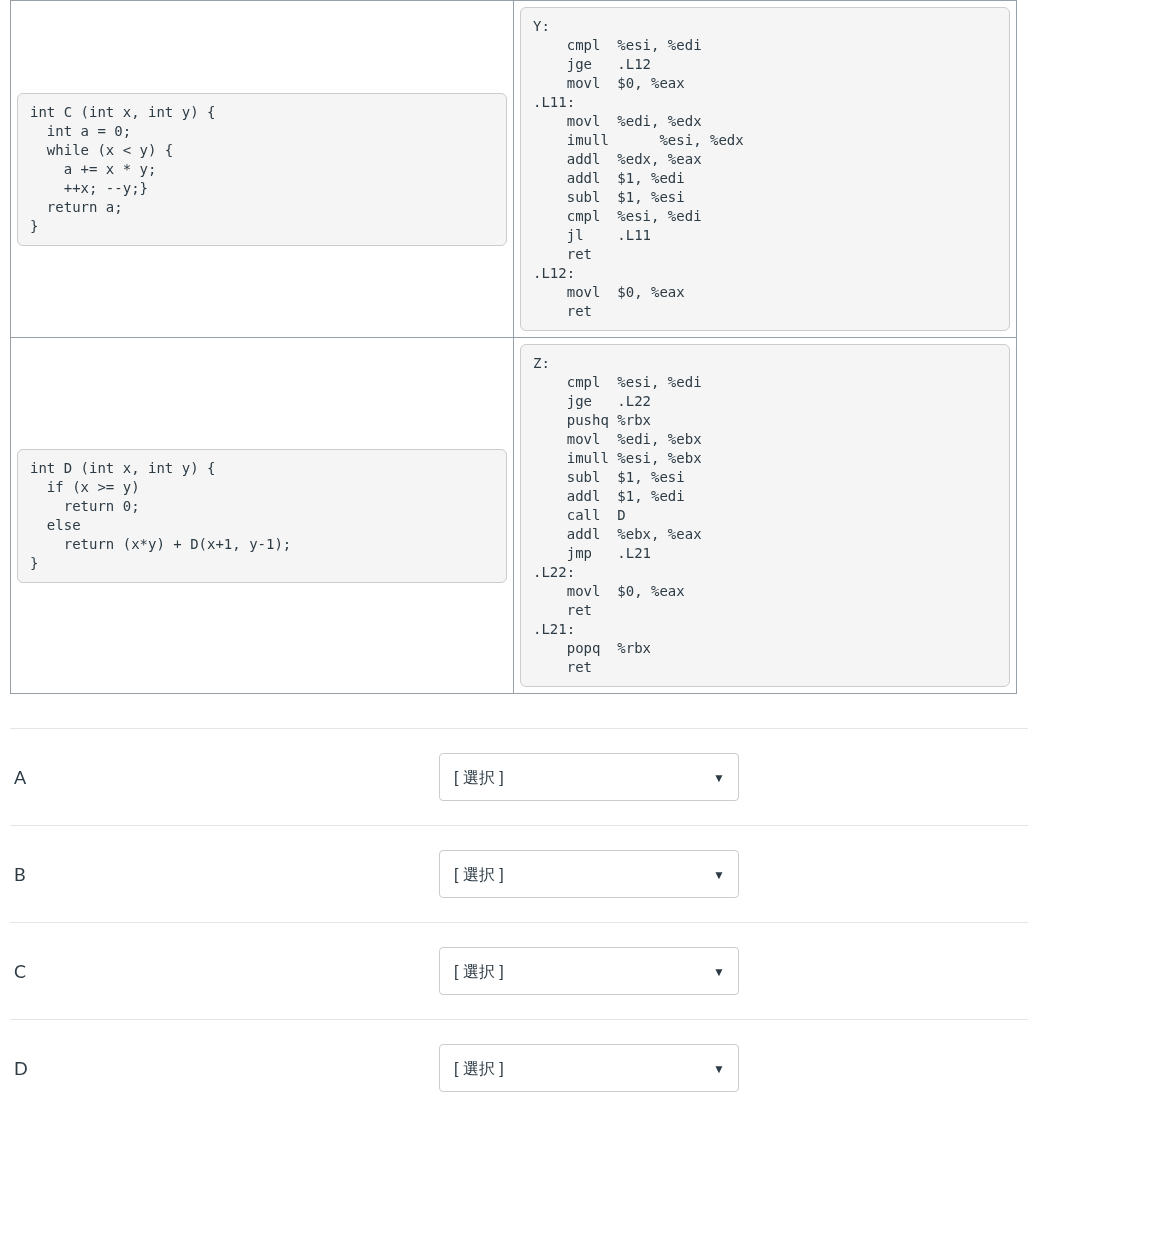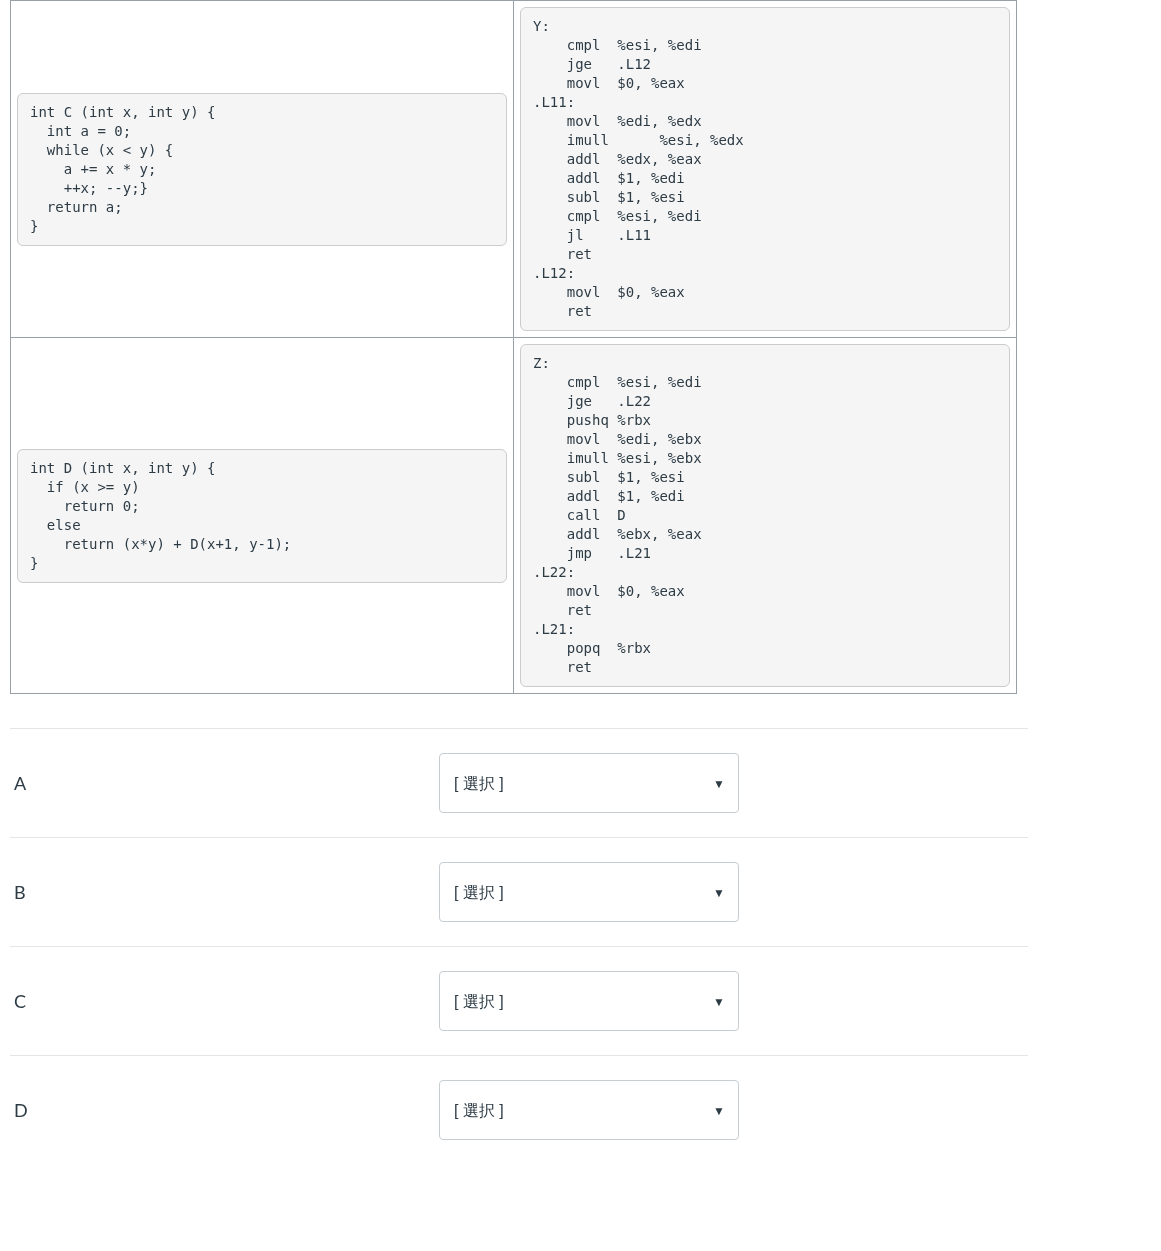--- a/index.html
+++ b/index.html
@@ -55,21 +55,21 @@
     width: 405px;
     font-size: 18px;
     color: #2d3b45;
   }
   .select-wrap {
     position: relative;
     width: 300px;
   }
   select.answer-select {
     width: 100%;
-    height: 60px;
+    height: 48px;
     border: 1px solid #c7cdd1;
     border-radius: 4px;
     background: #fff;
     font-size: 16px;
     color: #2d3b45;
     padding: 0 40px 0 14px;
     appearance: none;
     -webkit-appearance: none;
     -moz-appearance: none;
   }

